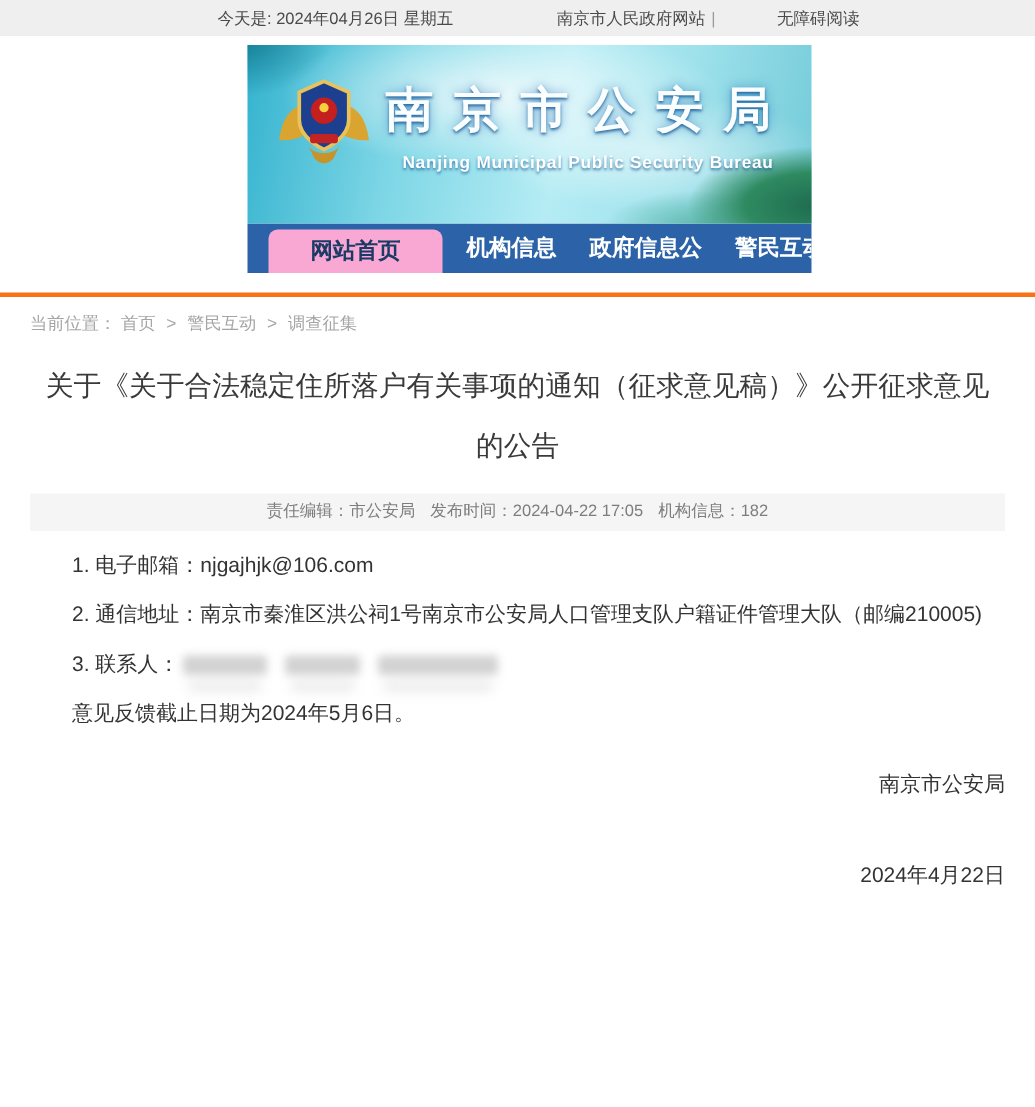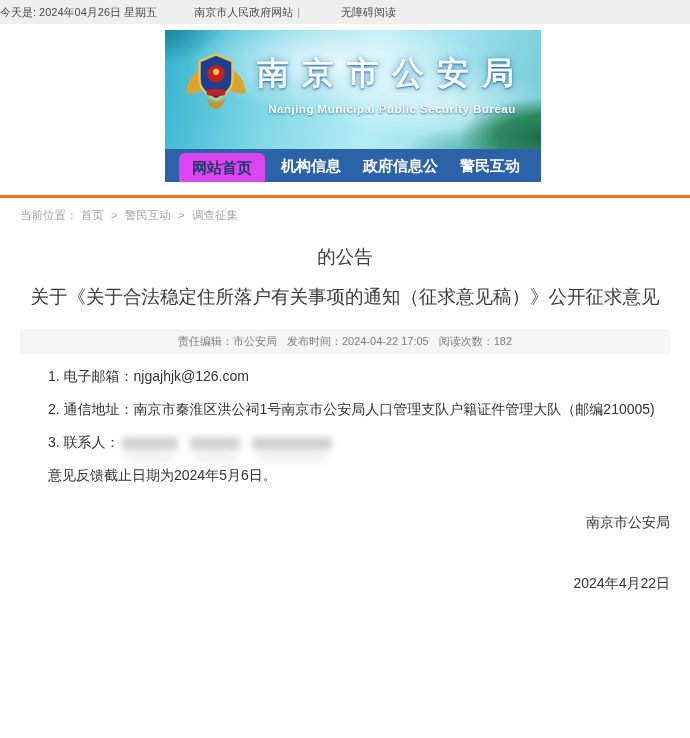--- a/index.html
+++ b/index.html
@@ -1,19 +1,19 @@
 <!DOCTYPE html>
 <html><head>
 <meta charset="utf-8">
 <style>
   html,body{margin:0;padding:0;width:690px;height:738px;overflow:hidden;background:#fff;
     font-family:"Liberation Sans","DejaVu Sans",sans-serif;}
   
-  .topbar{height:24px;background:#efefef;display:flex;justify-content:flex-start;
-    align-items:center;font-size:11px;color:#4a4a4a;white-space:nowrap;}
+  .topbar{height:24px;background:#efefef;display:flex;justify-content:center;
+    align-items:center;padding-left:20px;font-size:11px;color:#4a4a4a;white-space:nowrap;gap:32px;}
   .topbar-links{margin-right:-8px;color:#4a4a4a;}
   .topbar-links a{color:#4a4a4a;text-decoration:none;margin-left:37px;}
   .topbar .sep{margin:0 4px;color:#9a9a9a;}
   
   .site-block{width:376px;margin:6px 0 0 165px;}
   .banner{position:relative;height:119px;overflow:hidden;
     background:
       radial-gradient(ellipse 120px 55px at 101% 90%, #1e6b4f 0%, #2e8a60 40%, rgba(46,138,96,0) 72%),
       radial-gradient(ellipse 90px 35px at 80% 102%, rgba(79,174,154,.8) 0%, rgba(79,174,154,0) 70%),
       radial-gradient(ellipse 210px 70px at 45% 28%, rgba(255,255,255,.8) 0%, rgba(255,255,255,0) 70%),
@@ -23,22 +23,22 @@
   .emblem{position:absolute;left:18px;top:16px;width:66px;height:66px;}
   .banner-text{position:absolute;left:92px;top:22px;}
   .site-title{font-size:32px;font-weight:bold;color:#fbfeff;letter-spacing:13px;white-space:nowrap;
     text-shadow:0 1px 2px rgba(25,90,150,.85),0 0 7px rgba(45,120,190,.65);}
   .site-subtitle{margin-top:7px;font-size:11.5px;font-weight:bold;color:#ffffff;letter-spacing:.5px;
     white-space:nowrap;text-shadow:0 1px 2px rgba(25,90,150,.8);text-align:center;}
   .nav{height:33px;background:#2c63a8;display:flex;align-items:flex-end;overflow:hidden;
     padding-left:14px;white-space:nowrap;}
   .nav-item{color:#fff;font-size:15px;font-weight:bold;line-height:33px;margin-right:22px;
     cursor:pointer;flex-shrink:0;}
-  .nav-item.active{background:#d946ef;color:#1b3a66;border-radius:6px 6px 0 0;height:29px;
-    line-height:29px;padding:0 13px;margin-right:16px;text-align:right;}
+  .nav-item.active{background:#f9a8d4;color:#1b3a66;border-radius:6px 6px 0 0;height:29px;
+    line-height:29px;padding:0 28px;margin-right:16px;text-align:right;}
   .welcome{height:27px;background:#fbfbfb;border-bottom:1px solid #f0f0f0;font-size:12.5px;
     color:#333;line-height:27px;padding-left:15px;}
   
   .breadcrumb{margin-top:13px;border-top:3px solid #f97316;padding:10px 20px 4px 20px;
     font-size:11.5px;color:#a5a5a5;}
   .breadcrumb a{color:#a5a5a5;text-decoration:none;}
   .breadcrumb .bsep{margin:0 4px;}
   
   .title{margin:10px 20px 0 20px;text-align:center;font-size:18.5px;font-weight:400;
     color:#3a3a3a;line-height:40px;}
@@ -93,28 +93,28 @@
 <div class="breadcrumb">
   <span>当前位置：</span>
   <a>首页</a>
   <span class="bsep">&gt;</span>
   <a>警民互动</a>
   <span class="bsep">&gt;</span>
   <a>调查征集</a>
 </div>
 
 <h1 class="title">
+  <span class="tl">关于《关于合法稳定住所落户有关事项的通知（征求意见稿）》公开征求意见</span>
   <span class="tl">的公告</span>
-  <span class="tl">关于《关于合法稳定住所落户有关事项的通知（征求意见稿）》公开征求意见</span>
 </h1>
 
 <div class="meta">
-  <span>责任编辑：</span><span class="mv">市公安局</span><span>发布时间：</span><span class="mv">2024-04-22 17:05</span><span>阅读次数：</span><span>182</span>
+  <span>责任编辑：</span><span class="mv">市公安局</span><span>发布时间：</span><span class="mv">2024-04-22 17:05</span><span>机构信息：</span><span>182</span>
 </div>
 
 <div class="article-body">
-  <p class="para">1. 电子邮箱：njgajhjk@126.com</p>
+  <p class="para">1. 电子邮箱：njgajhjk@106.com</p>
   <p class="para">2. 通信地址：南京市秦淮区洪公祠1号南京市公安局人口管理支队户籍证件管理大队（邮编210005)</p>
   <p class="para"><span>3. 联系人：</span><span class="blur b1"></span><span class="blur b2"></span><span class="blur b3"></span></p>
   <p class="para">意见反馈截止日期为2024年5月6日。</p>
   <div class="sig org">南京市公安局</div>
   <div class="sig date">2024年4月22日</div>
 </div>
 
 </body></html>

